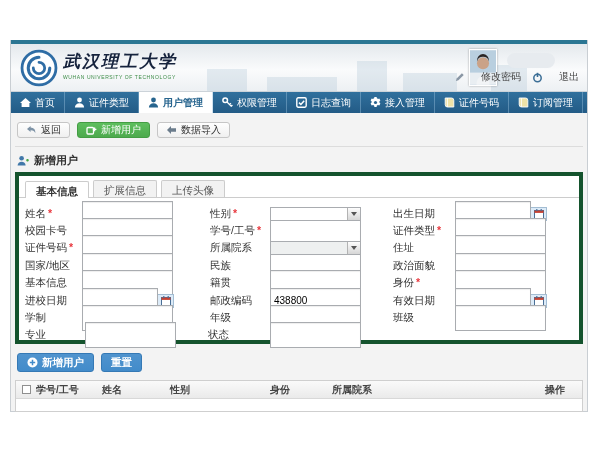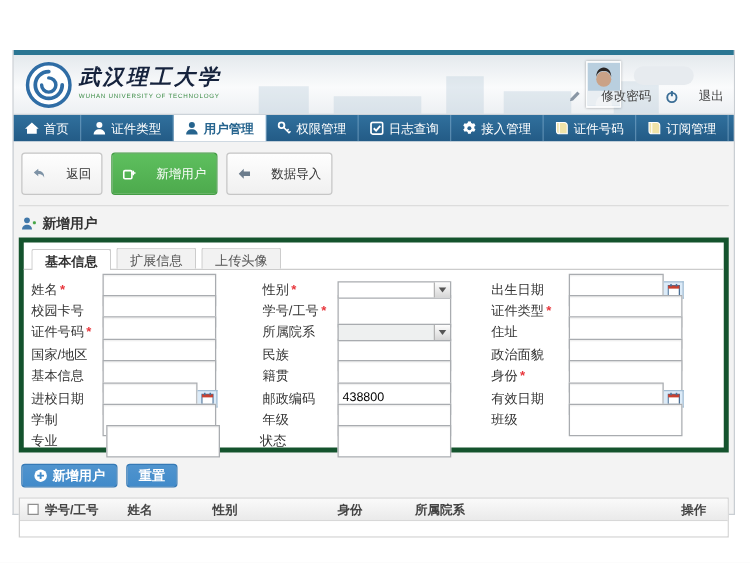--- a/index.html
+++ b/index.html
@@ -19,21 +19,21 @@
   .hlinks { position:absolute; right:8px; bottom:7px; display:flex; gap:11px; font-size:10px; color:#444; }
   .hlink { display:flex; align-items:center; gap:16px; cursor:pointer; }
   
   .nav { height:21px; background:linear-gradient(180deg,#30709d,#235b86); display:flex; }
   .tab { display:flex; align-items:center; gap:4px; padding:0 9px; color:#fff; font-size:10px; border-right:1px solid rgba(150,190,220,.45); white-space:nowrap; cursor:pointer; }
   .tab.active { background:#fff; color:#26648e; font-weight:bold; }
   .tab svg { flex:0 0 auto; }
   
   .content { height:298px; padding:0 4px; }
   .tbar { padding:9px 2px 8px; display:flex; gap:7px; border-bottom:1px solid #dcdcdc; }
-  .btn { height:34px; display:inline-flex; align-items:center; gap:16px; padding:0 8px; font-size:10px; border-radius:3px; border:1px solid #c6c6c6; background:linear-gradient(#fefefe,#f0f0f0); color:#333; cursor:pointer; }
+  .btn { height:16px; display:inline-flex; align-items:center; gap:4px; padding:0 8px; font-size:10px; border-radius:3px; border:1px solid #c6c6c6; background:linear-gradient(#fefefe,#f0f0f0); color:#333; cursor:pointer; }
   .btn.green { background:linear-gradient(#5ebf5e,#4daa4d); border-color:#449d44; color:#fff; }
   .sect { display:flex; align-items:center; gap:5px; padding:6px 2px 4px; font-size:11px; font-weight:bold; color:#333; }
   
   .panel { background:#fff; border:4px solid #14532d; height:172px; }
   .tabsrow { display:flex; gap:4px; padding:4px 6px 0; border-bottom:1px solid #ccc; height:22px; }
   .ftab { font-size:10.5px; padding:3px 10px 0; border:1px solid #ccc; border-bottom:none; background:#f2f2f2; color:#555; border-radius:2px 2px 0 0; cursor:pointer; }
   .ftab.active { background:#fff; font-weight:bold; color:#333; position:relative; top:1px; }
   .fwrap { padding-top:7px; }
   .frow { display:flex; align-items:center; height:17.4px; padding-left:6px; }
   .g1 { width:185px; } .g2 { width:183px; } .g3 { flex:1; }

